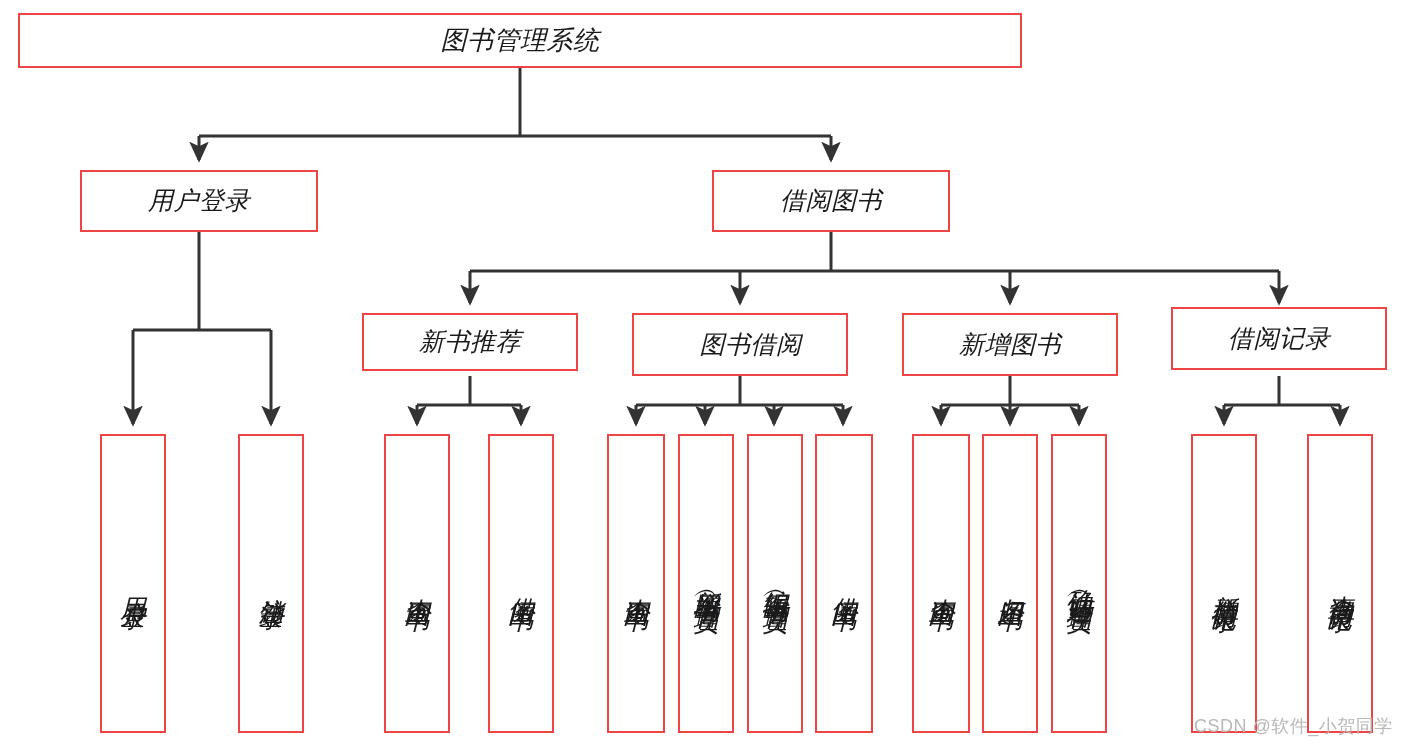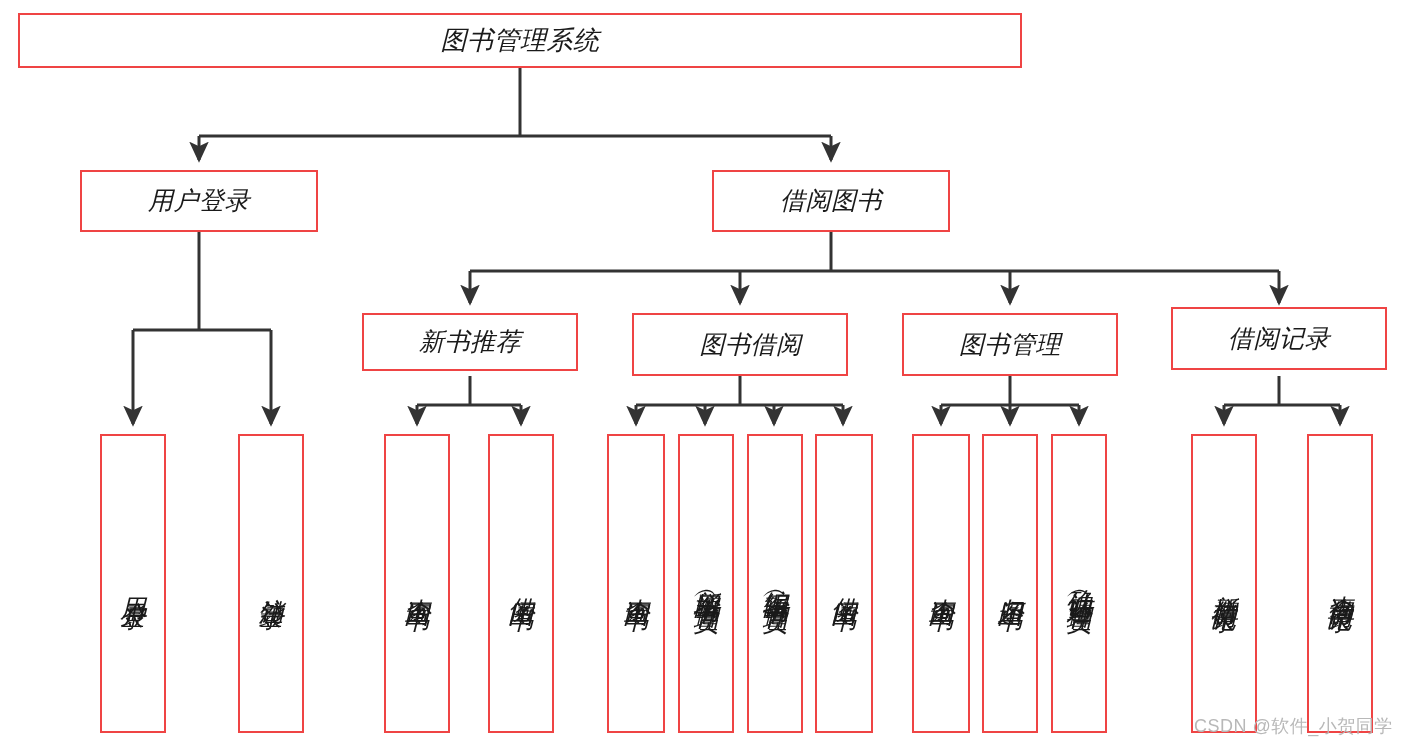--- a/index.html
+++ b/index.html
@@ -144,21 +144,21 @@
     <span class="label">借阅图书</span>
   </div>
 
   <div class="node horiz" style="left:362px; top:313px; width:216px; height:58px;">
     <span class="label">新书推荐</span>
   </div>
   <div class="node horiz" style="left:632px; top:313px; width:216px; height:63px;padding-left:21px;">
     <span class="label">图书借阅</span>
   </div>
   <div class="node horiz" style="left:902px; top:313px; width:216px; height:63px;">
-    <span class="label">图书管理</span>
+    <span class="label">新增图书</span>
   </div>
   <div class="node horiz" style="left:1171px; top:307px; width:216px; height:63px;">
     <span class="label">借阅记录</span>
   </div>
 
   <div class="node vert" style="left:100px; top:434px; width:66px; height:299px;">
     <span class="label">用户登录</span>
   </div>
   <div class="node vert" style="left:238px; top:434px; width:66px; height:299px;">
     <span class="label">注销登录</span>

